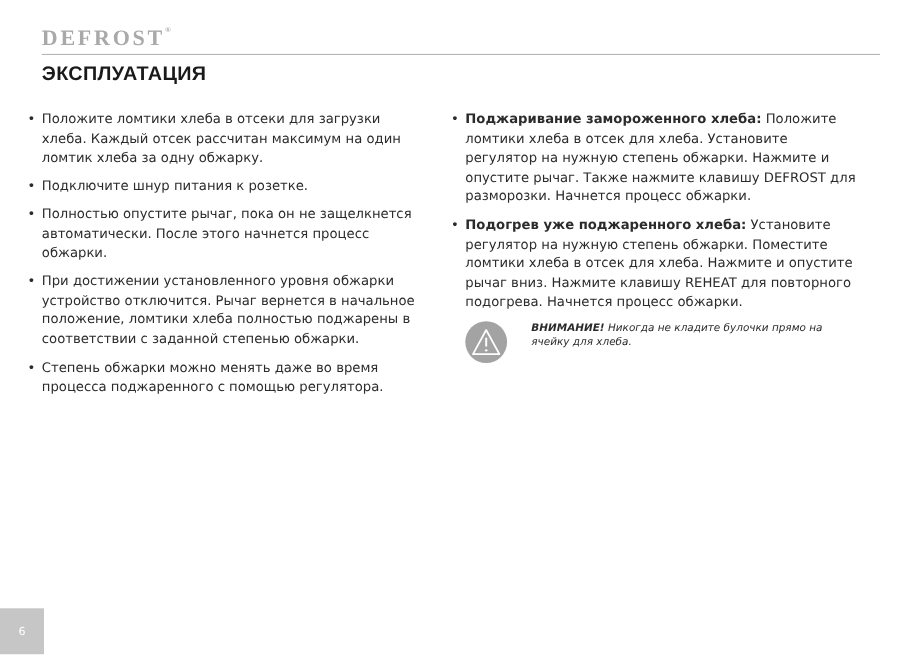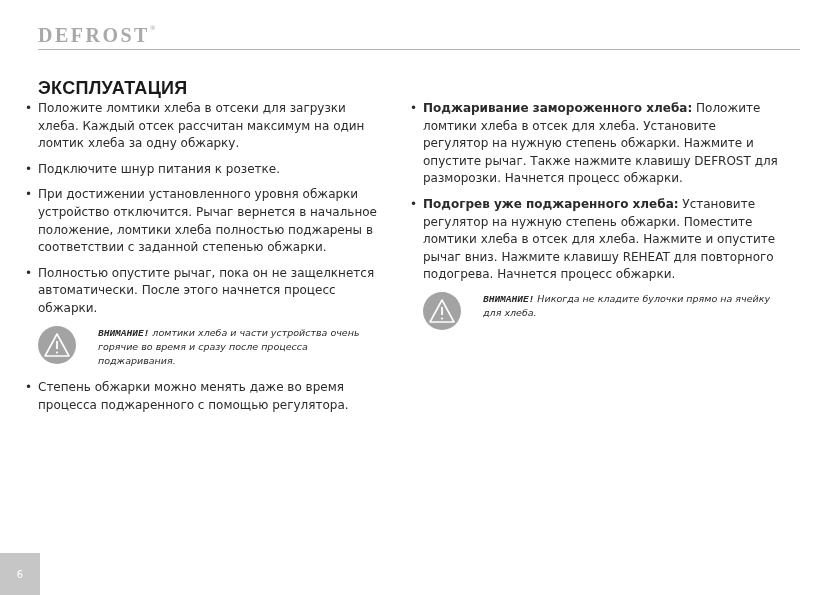--- a/index.html
+++ b/index.html
@@ -2,64 +2,54 @@
 <html><head>
 <meta charset="utf-8">
 <style>
   html, body { margin:0; padding:0; }
   body { width:839px; height:595px; background:#ffffff; position:relative; overflow:hidden;
          font-family:"DejaVu Sans", sans-serif; color:#2b2b2b; }
   .logo { position:absolute; left:38px; top:24px; font-family:"Liberation Serif", serif;
           font-size:20px; letter-spacing:2.5px; color:#a9a9a9; font-weight:bold; }
   .logo sup { font-size:7px; position:relative; top:-4px; letter-spacing:0; }
   .rule { position:absolute; left:38px; top:49px; width:762px; height:1px; background:#b5b5b5; }
-  .title { position:absolute; left:38px; top:78px; font-size:18px; font-weight:bold; color:#1a1a1a;
+  .title { position:absolute; left:38px; top:57px; font-size:18px; font-weight:bold; color:#1a1a1a;
            letter-spacing:0.3px; font-family:"Liberation Sans", sans-serif; }
   .col { position:absolute; top:100px; width:360px; }
   .col.left { left:24px; }
   .col.right { left:409px; width:370px; }
   ul.items { list-style:none; margin:0; padding:0; }
   ul.items li { position:relative; padding-left:14px; font-size:12px; line-height:17.6px;
                 margin-bottom:8px; font-family:"DejaVu Sans", sans-serif; letter-spacing:0; }
   ul.items li::before { content:"•"; position:absolute; left:1px; top:0; font-size:12px; }
   .bold { font-weight:bold; }
   .warn { position:relative; padding-left:60px; min-height:40px; margin:6px 0 12px 14px; }
   .warn .icon { position:absolute; left:0; top:0; width:38px; height:38px; border-radius:50%;
                 background:#a3a3a3; display:flex; align-items:center; justify-content:center; }
   .warn .text { font-size:9.5px; line-height:13.5px; font-style:italic; color:#2b2b2b;
                 font-family:"DejaVu Sans", sans-serif; }
-  .warn .text b { font-weight:bold;font-family:Liberation Mono, monospace; }
+  .warn .text b { font-weight:bold; }
   .pagebox { position:absolute; left:0; top:553px; width:40px; height:42px; background:#c6c6c6;
              display:flex; align-items:center; justify-content:center; color:#ffffff; font-size:10px; }
 </style>
 </head>
 <body>
 
 <div class="logo"><span>DEFROST</span><sup>®</sup></div>
 <div class="rule"></div>
 
 <div class="title">ЭКСПЛУАТАЦИЯ</div>
 
 <div class="col left">
   <ul class="items">
     <li>Положите ломтики хлеба в отсеки для загрузки хлеба. Каждый отсек рассчитан максимум на один ломтик хлеба за одну обжарку.</li>
     <li>Подключите шнур питания к розетке.</li>
+    <li>Полностью опустите рычаг, пока он не защелкнется автоматически. После этого начнется процесс обжарки.</li>
     <li>При достижении установленного уровня обжарки устройство отключится. Рычаг  вернется в начальное положение, ломтики хлеба полностью поджарены в соответствии с заданной степенью обжарки.</li>
-    <li>Полностью опустите рычаг, пока он не защелкнется автоматически. После этого начнется процесс обжарки.</li>
   </ul>
-  <div class="warn">
-    <div class="icon">
-      <svg width="28" height="26" viewBox="0 0 28 26">
-        <path d="M14 2 L26 24 L2 24 Z" fill="none" stroke="#ffffff" stroke-width="1.6" stroke-linejoin="round"></path>
-        <line x1="14" y1="9" x2="14" y2="17" stroke="#ffffff" stroke-width="1.8"></line>
-        <circle cx="14" cy="20.5" r="1.1" fill="#ffffff"></circle>
-      </svg>
-    </div>
-    <div class="text"><b>ВНИМАНИЕ!</b><span> ломтики хлеба и части устройства очень горячие во время и сразу после процесса поджаривания.</span></div>
-  </div>
   <ul class="items">
     <li>Степень обжарки можно менять даже во время процесса поджаренного с помощью регулятора.</li>
   </ul>
 </div>
 
 <div class="col right">
   <ul class="items">
     <li><span class="bold">Поджаривание замороженного хлеба:</span><span> Положите ломтики хлеба в отсек для хлеба. Установите регулятор на нужную степень обжарки. Нажмите и опустите рычаг. Также нажмите клавишу DEFROST для разморозки. Начнется процесс обжарки.</span></li>
     <li><span class="bold">Подогрев уже поджаренного хлеба:</span><span> Установите регулятор на нужную степень обжарки. Поместите ломтики хлеба в отсек для хлеба. Нажмите и опустите рычаг вниз. Нажмите клавишу REHEAT для повторного подогрева. Начнется процесс обжарки.</span></li>
   </ul>

